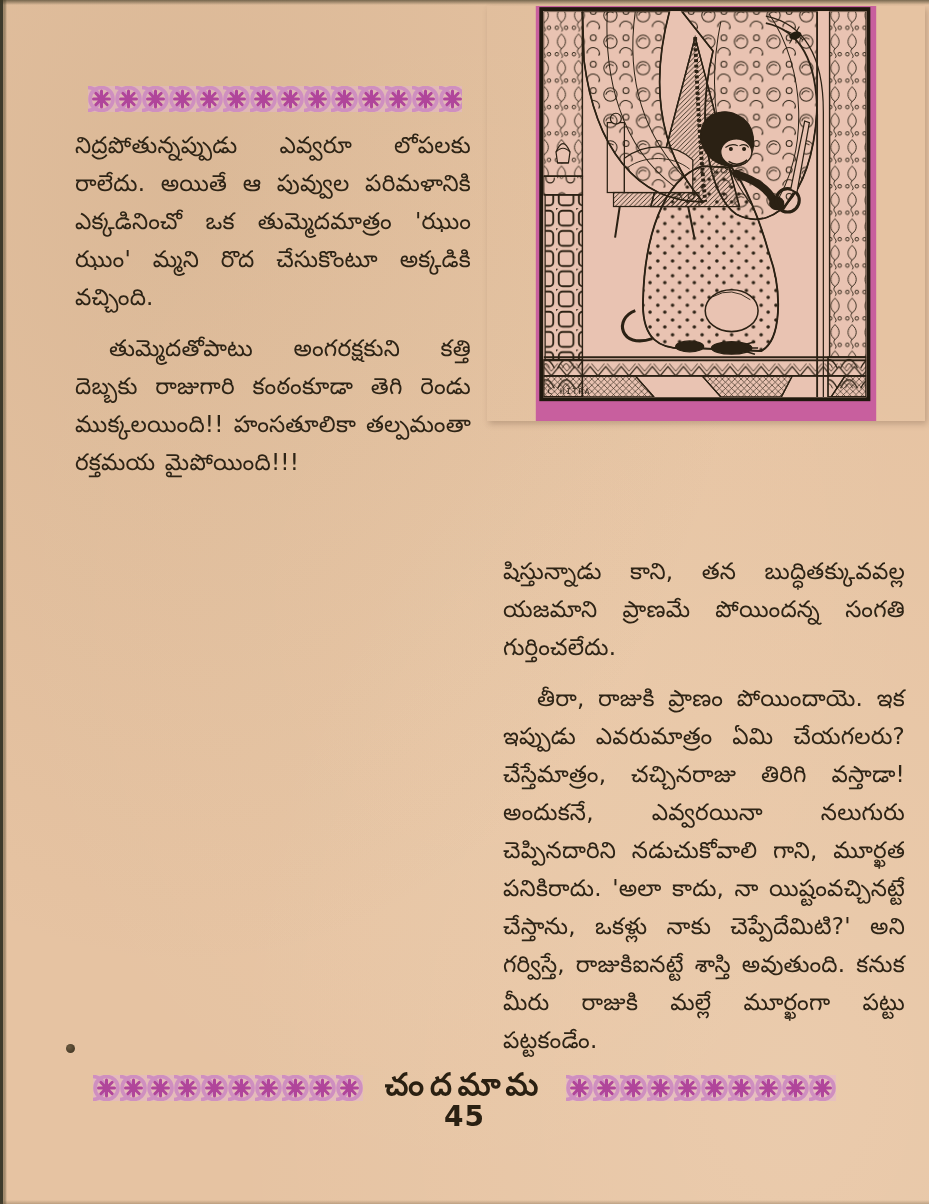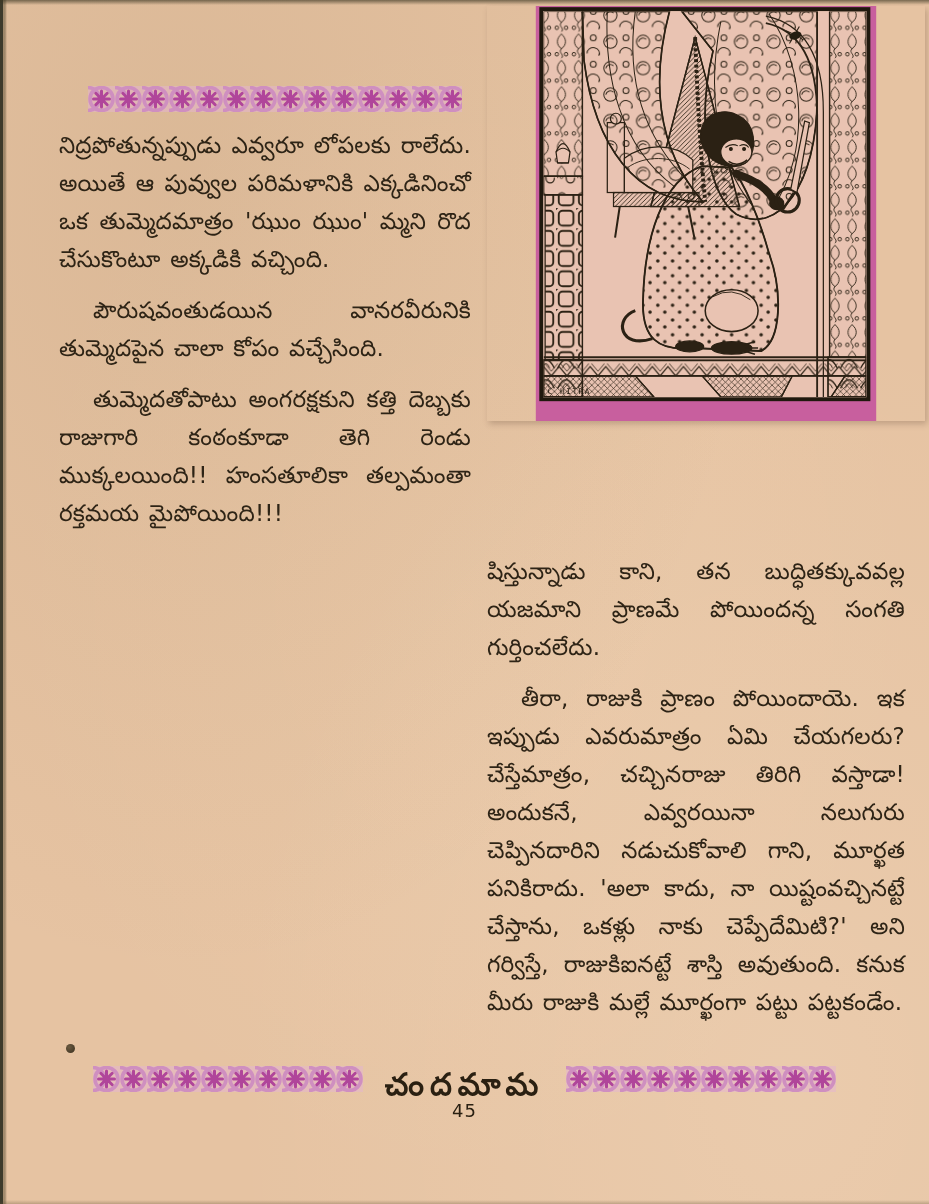--- a/index.html
+++ b/index.html
@@ -26,33 +26,33 @@
   .edge-bottom{position:absolute; left:0; bottom:0; right:0; height:4px;
     background:linear-gradient(0deg,rgba(90,75,50,.30), transparent);}
 
   .ornament{display:block;}
   .orn-top{position:absolute; left:88px; top:86px;}
 
   .col{position:absolute; text-align:justify; font-size:23px; line-height:38px;
        letter-spacing:.2px; word-spacing:2px;}
   .col-left{left:59px; top:126px; width:412px;}
   .col-right{left:487px; top:552px; width:418px;}
-  .col p{text-indent:34px; margin-bottom:13px;}
+  .col p{text-indent:34px; margin-bottom:13px;margin-left:16px;}
   .col p.noindent{text-indent:0;}
 
   .illustration{position:absolute; left:487px; top:6px; width:438px; height:415px;
     box-shadow:2px 3px 6px rgba(80,50,40,.25);}
   .illustration svg{display:block; width:100%; height:100%;}
 
   .footer-row{position:absolute; left:0; right:0; top:1066px;
-    display:flex; justify-content:center; align-items:flex-start; gap:16px;}
+    display:flex; justify-content:center; align-items:center; gap:16px;}
   .footer-title{font-size:31px; font-weight:bold; letter-spacing:6px;
     color:#2a2012; white-space:nowrap; padding:0 6px;}
   .page-number{position:absolute; left:0; right:0; top:1100px; text-align:center;
-    font-size:18px; font-weight:normal; color:#2a2012; letter-spacing:1px;}
+    font-size:28px; font-weight:bold; color:#2a2012; letter-spacing:1px;}
 
   .speck{position:absolute; left:66px; top:1044px; width:9px; height:9px;
     border-radius:50%; background:radial-gradient(circle at 35% 35%, #6b5a40, #3a2f1e);}
 </style>
 </head>
 <body>
 
 <svg width="0" height="0" style="position:absolute" aria-hidden="true">
   <defs>
     <pattern id="ornpat" width="27" height="26" patternUnits="userSpaceOnUse">
@@ -111,21 +111,20 @@
 <div class="edge-left"></div>
 <div class="edge-top"></div>
 <div class="edge-bottom"></div>
 
 <svg class="ornament orn-top" width="374" height="26">
   <rect width="374" height="26" fill="url(#ornpat)"></rect>
 </svg>
 
 <div class="col col-left">
     <p class="noindent">నిద్రపోతున్నప్పుడు ఎవ్వరూ లోపలకు రాలేదు. అయితే ఆ పువ్వుల పరిమళానికి ఎక్కడినించో ఒక తుమ్మెదమాత్రం 'ఝుం ఝుం' మ్మని రొద చేసుకొంటూ అక్కడికి వచ్చింది.</p>
-    <p>పౌరుషవంతుడయిన వానరవీరునికి తుమ్మెదపైన చాలా కోపం వచ్చేసింది.</p>
     <p>తుమ్మెదతోపాటు అంగరక్షకుని కత్తి దెబ్బకు రాజుగారి కంఠంకూడా తెగి రెండు ముక్కలయింది!! హంసతూలికా తల్పమంతా రక్తమయ మైపోయింది!!!</p>
   </div>
 
 <div class="col col-right">
     <p class="noindent">షిస్తున్నాడు కాని, తన బుద్ధితక్కువవల్ల యజమాని ప్రాణమే పోయిందన్న సంగతి గుర్తించలేదు.</p>
     <p>తీరా, రాజుకి ప్రాణం పోయిందాయె. ఇక ఇప్పుడు ఎవరుమాత్రం ఏమి చేయగలరు? చేస్తేమాత్రం, చచ్చినరాజు తిరిగి వస్తాడా! అందుకనే, ఎవ్వరయినా నలుగురు చెప్పినదారిని నడుచుకోవాలి గాని, మూర్ఖత పనికిరాదు. 'అలా కాదు, నా యిష్టంవచ్చినట్టే చేస్తాను, ఒకళ్లు నాకు చెప్పేదేమిటి?' అని గర్విస్తే, రాజుకిఐనట్టే శాస్తి అవుతుంది. కనుక మీరు రాజుకి మల్లే మూర్ఖంగా పట్టు పట్టకండేం.</p>
   </div>
 
 <div class="illustration">
 <svg viewBox="0 0 438 534">

